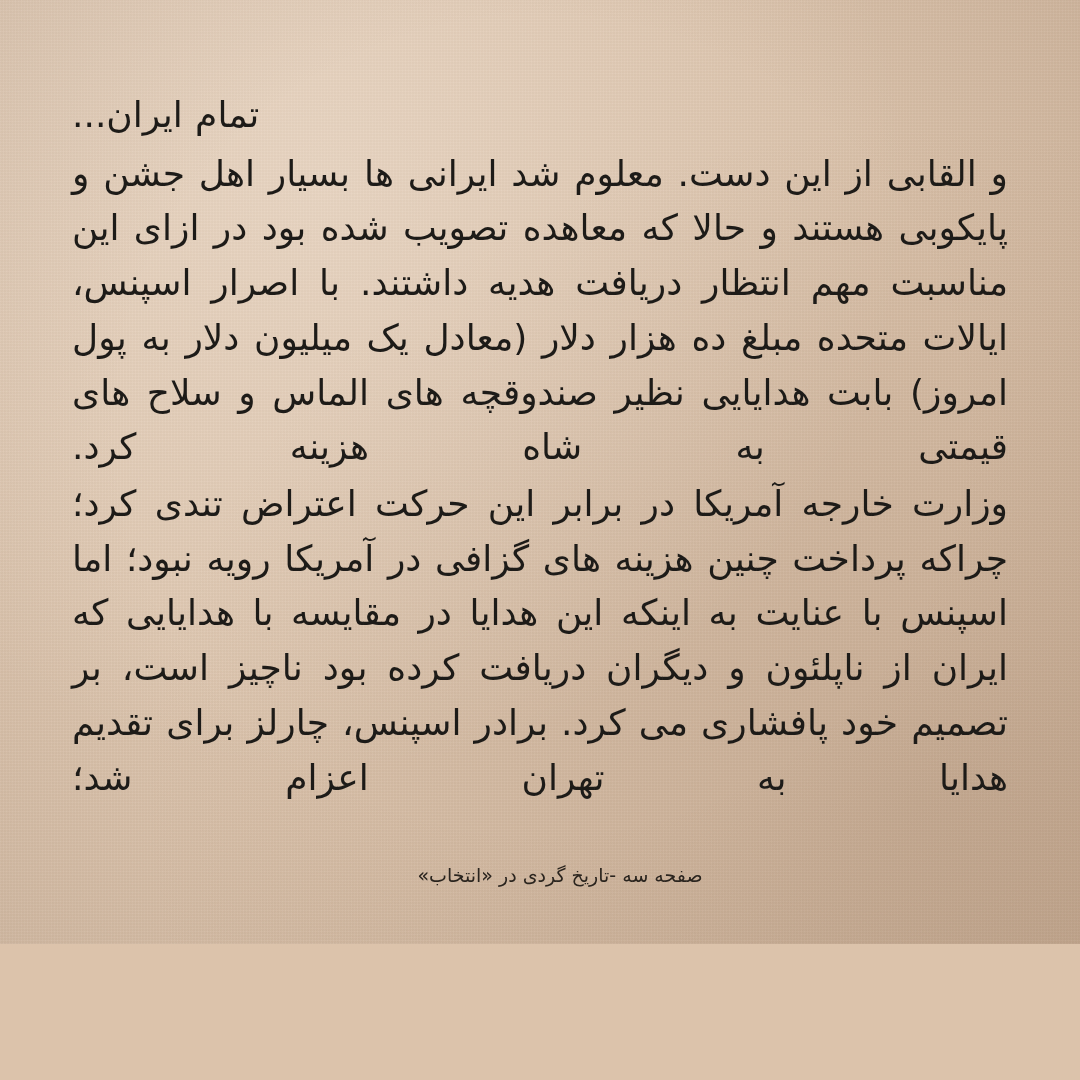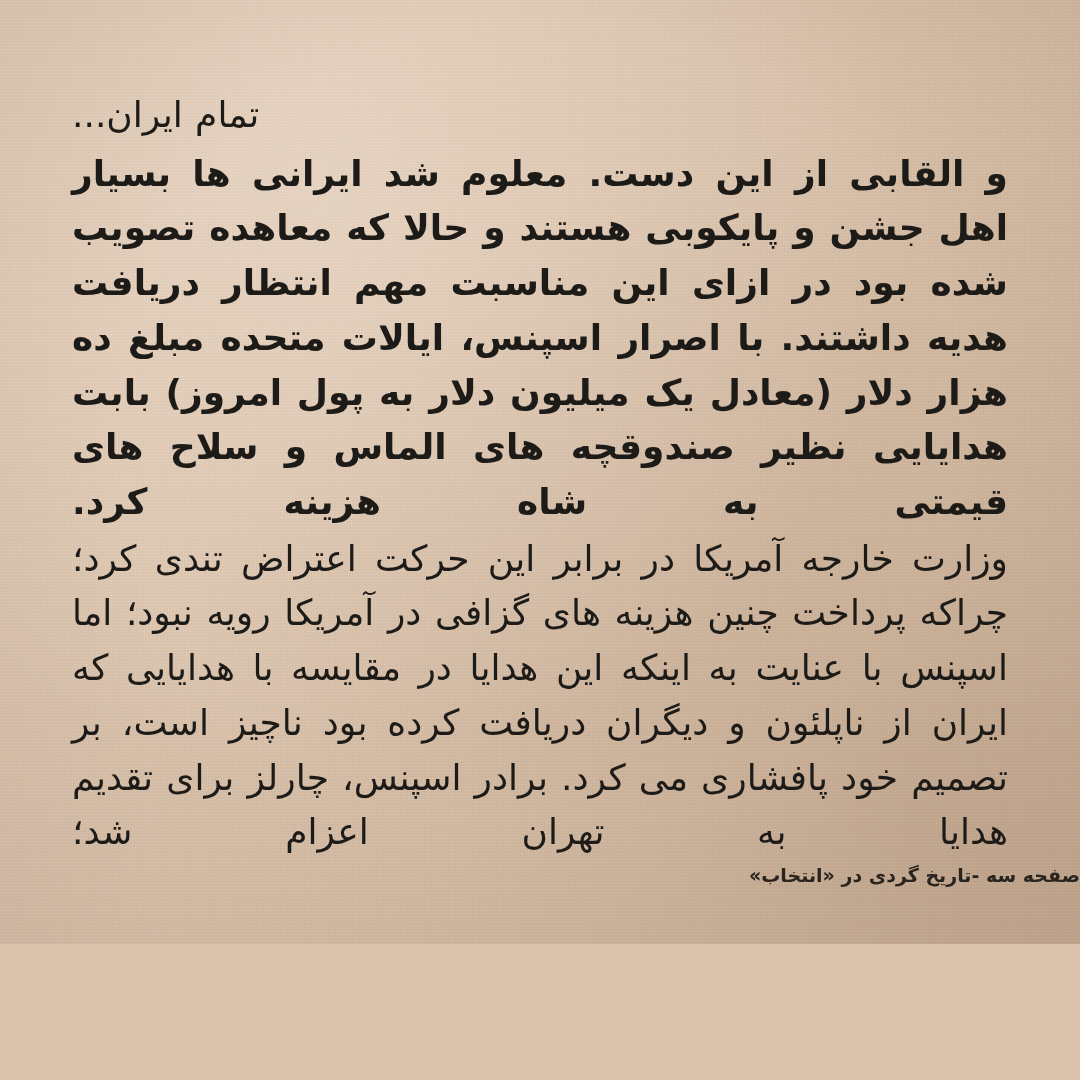--- a/index.html
+++ b/index.html
@@ -58,39 +58,39 @@
   }
 
   .para {
     margin: 0 0 2px 0;
     text-align: justify;
     text-align-last: justify;
   }
 
   .para.first {
     text-align-last: justify;
-    font-weight: bold;
   }
 
   .lead {
     display: block;
     text-align: left;
     text-align-last: left;
     margin-bottom: 4px;
   }
 
   .footer {
     position: absolute;
     left: 0;
     right: 0;
     bottom: 58px;
     z-index: 2;
+    text-align: center;
     color: #2a241e;
     font-size: 19px;
-    font-weight: bold;
+    font-weight: normal;
     letter-spacing: 0.2px;
     direction: rtl;
     margin-left: 40px;
   }
 </style>
 </head>
 <body>
 
 <div class="page">
   <div class="vignette"></div>

